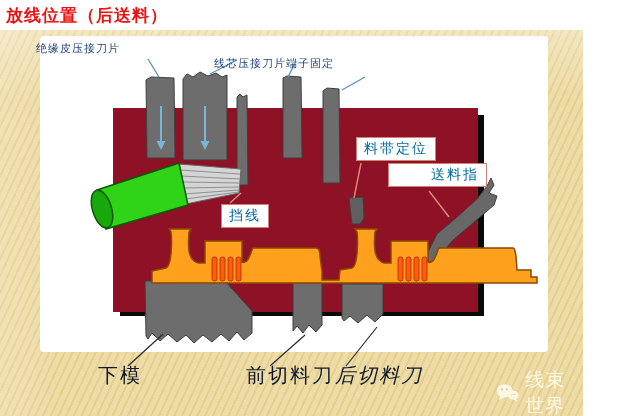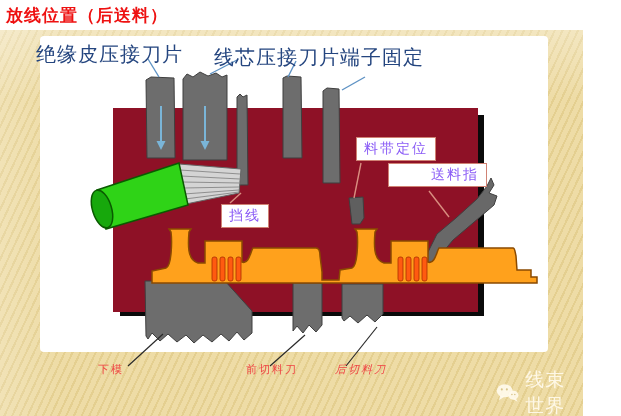--- a/index.html
+++ b/index.html
@@ -7,24 +7,24 @@
           font-family:"Liberation Sans",sans-serif;}
   .bg{position:absolute;left:0;top:30px;width:621px;height:386px;
       background:repeating-linear-gradient(115deg,#eedca6 0 5px,#e4cf90 5px 7px);}
   .bg-light{position:absolute;left:0;top:30px;width:621px;height:386px;
       background:linear-gradient(180deg,rgba(255,255,255,.30),rgba(255,255,255,0) 70px),
                  linear-gradient(90deg,rgba(255,255,255,.18),rgba(255,255,255,0) 60px);}
   .panel{position:absolute;left:40px;top:36px;width:508px;height:316px;background:#ffffff;border-radius:4px;}
   .title{position:absolute;left:6px;top:4px;font-size:17px;font-weight:bold;color:#ee1111;letter-spacing:1px;}
   .scene{position:absolute;left:0;top:0;width:621px;height:416px;}
   .lbl{position:absolute;white-space:nowrap;}
-  .lbl-blue{font-size:20px;color:#24457f;letter-spacing:1px;}
-  .lbl-box{font-size:14px;color:#8b5cf6;background:#ffffff;border:1px solid #d08274;
+  .lbl-blue{font-size:11px;color:#24457f;letter-spacing:1px;}
+  .lbl-box{font-size:14px;color:#0369a1;background:#ffffff;border:1px solid #d08274;
            padding:2px 7px;letter-spacing:2px;}
-  .lbl-dark{font-size:11px;color:#ef4444;letter-spacing:2px;}
+  .lbl-dark{font-size:20px;color:#0f172a;letter-spacing:2px;}
   .watermark{position:absolute;left:496px;top:367px;display:flex;align-items:center;gap:6px;
              color:rgba(255,250,236,.92);font-size:19px;font-weight:normal;letter-spacing:1px;}
 </style>
 </head>
 <body>
 
 <div class="screen">
 
   <div class="bg"></div>
   <div class="bg-light"></div>
@@ -102,21 +102,21 @@
     <g stroke="#2a2a2a" stroke-width="1.2">
       <line x1="128" y1="366" x2="163" y2="334"></line>
       <line x1="270" y1="366" x2="305" y2="335"></line>
       <line x1="346" y1="366" x2="377" y2="327"></line>
     </g>
   </svg>
 
   <div class="title lbl">放线位置（后送料）</div>
 
   <div class="lbl lbl-blue" style="left:36px;top:41px;">绝缘皮压接刀片</div>
-  <div class="lbl lbl-blue" style="left:214px;top:44px;">线芯压接刀片端子固定</div>
+  <div class="lbl lbl-blue" style="left:214px;top:56px;">线芯压接刀片端子固定</div>
 
   <div class="lbl lbl-box" style="left:221px;top:204px;">挡线</div>
   <div class="lbl lbl-box" style="left:356px;top:137px;">料带定位</div>
   <div class="lbl lbl-box" style="left:388px;top:163px;padding-left:42px;">送料指</div>
 
   <div class="lbl lbl-dark" style="left:98px;top:362px;">下模</div>
   <div class="lbl lbl-dark" style="left:246px;top:362px;">前切料刀</div>
   <div class="lbl lbl-dark" style="left:335px;top:362px;font-style:italic;">后切料刀</div>
 
   <div class="watermark">

